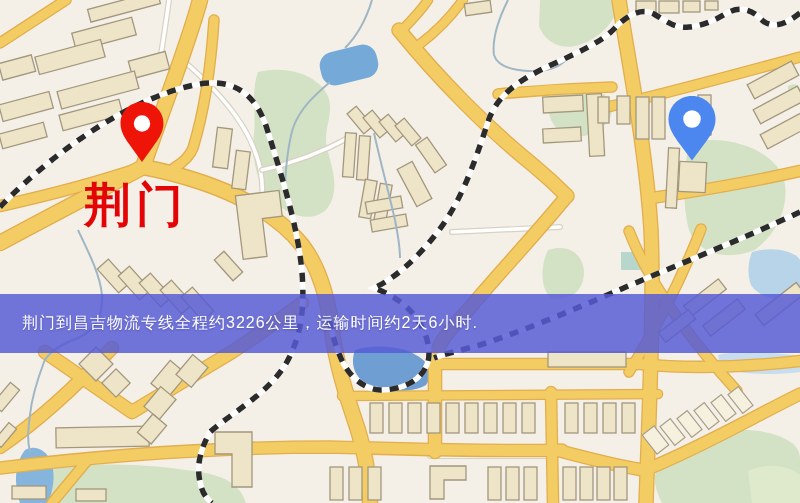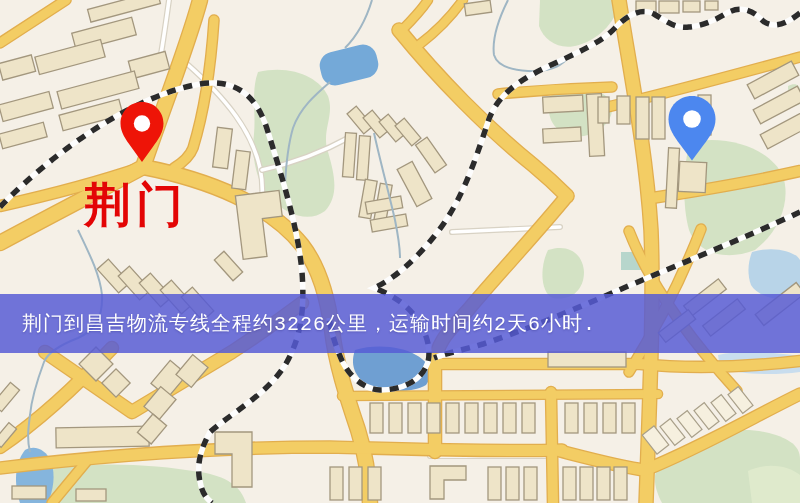--- a/index.html
+++ b/index.html
@@ -7,22 +7,22 @@
   #stage{position:relative;width:800px;height:503px;overflow:hidden;background:var(--map-bg,#f5f0e7);padding-left:14px;}
   #mapsvg{position:absolute;left:0;top:0;}
   .pin{position:absolute;z-index:3;}
   .pin svg{display:block;overflow:visible;}
   .place-label{position:absolute;z-index:4;font-weight:bold;line-height:1;white-space:nowrap;
     text-shadow:0 0 2px rgba(255,255,255,.35);}
   #origin-label{left:84px;top:181px;font-size:47px;letter-spacing:5px;color:var(--label-origin,#e30505);}
   #dest-label{left:644px;top:181px;font-size:43px;letter-spacing:13px;color:var(--label-dest,#1b1bd4);}
   #banner{position:absolute;left:0;top:294px;width:100%;height:59px;z-index:5;
     background:var(--banner-bg,rgba(86,90,213,.84));display:flex;align-items:center;}
-  #banner .txt{color:var(--banner-text,#fff);font-size:20px;padding-left:22px;letter-spacing:1px;
-    text-shadow:0 1px 2px rgba(40,40,120,.35);font-family:Liberation Mono, monospace;}
+  #banner .txt{color:var(--banner-text,#fff);font-size:16px;padding-left:22px;letter-spacing:1px;
+    text-shadow:0 1px 2px rgba(40,40,120,.35);}
   .rc{fill:none;stroke:var(--road-casing,#e2ae4e);stroke-linecap:round;stroke-linejoin:round;}
   .rf{fill:none;stroke:var(--road,#f3cd64);stroke-linecap:round;stroke-linejoin:round;}
   .wc{fill:none;stroke:#d8d2c4;stroke-linecap:round;}
   .wf{fill:none;stroke:#ffffff;stroke-linecap:round;}
   .rail-base{fill:none;stroke:#fdfdfd;stroke-width:5.5;}
   .rail-dash{fill:none;stroke:var(--railway,#2b2b2b);stroke-width:5.5;stroke-dasharray:9 8;}
   .bld{fill:var(--building,#eee4c8);stroke:var(--building-stroke,#a3977e);stroke-width:1.3;}
   .bld2{fill:#f6f0df;stroke:#a9a08a;stroke-width:1.2;}
   .grn{fill:var(--green,#d3e2c4);stroke:none;}
   .wat{stroke:none;}

